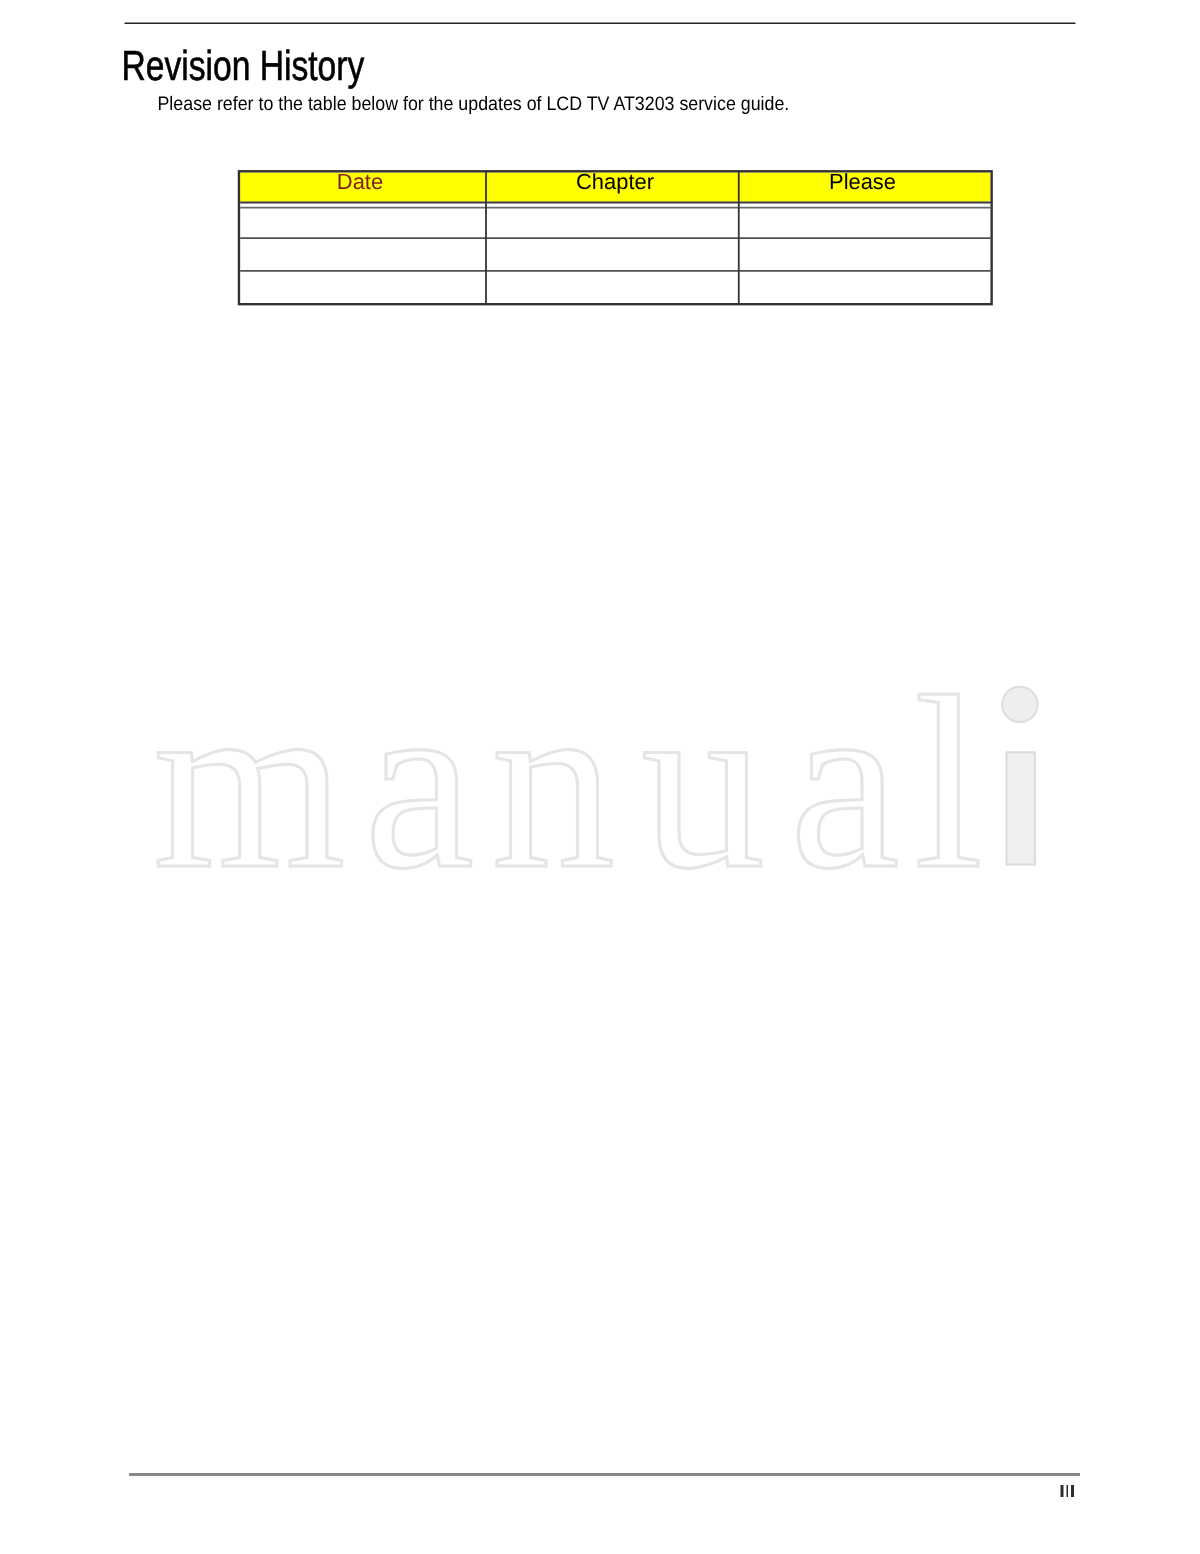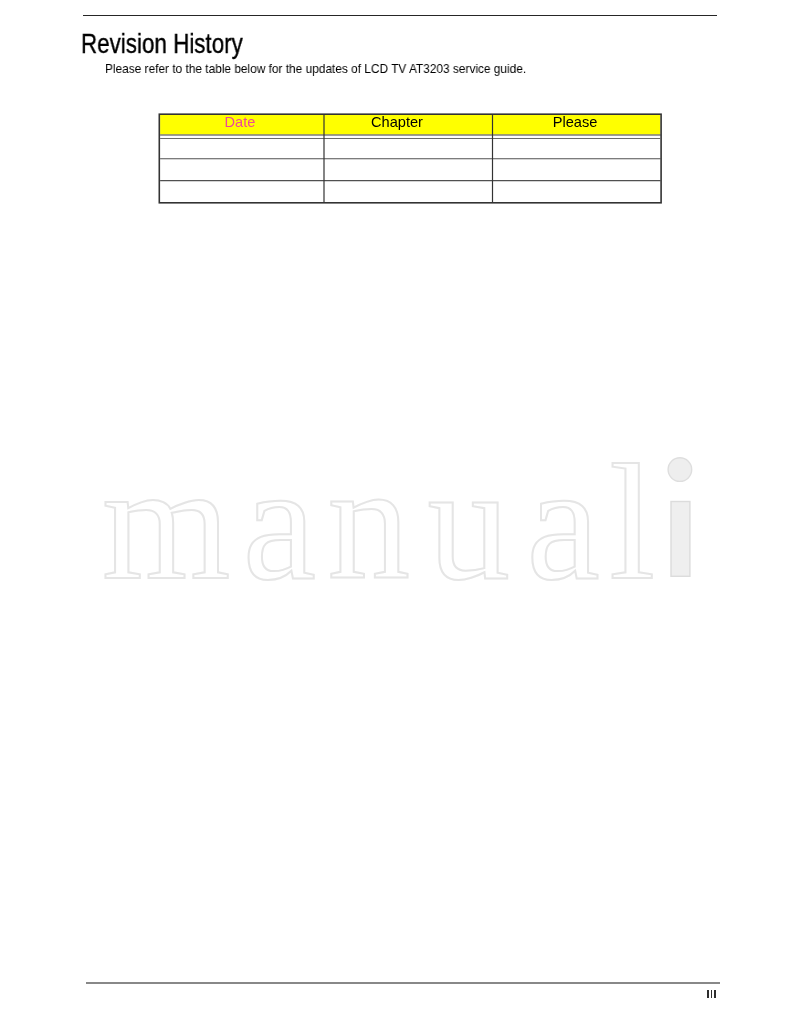--- a/index.html
+++ b/index.html
@@ -28,23 +28,23 @@
 
   <line x1="10.1" y1="50.75" x2="510.9" y2="50.75" stroke="#505050" stroke-width="1.2"></line>
 
   <line x1="10.1" y1="72.6" x2="510.9" y2="72.6" stroke="#505050" stroke-width="1.2"></line>
 
   <line x1="174" y1="6.2" x2="174" y2="94.8" stroke="#333333" stroke-width="1.2"></line>
 
   <line x1="342.5" y1="6.2" x2="342.5" y2="94.8" stroke="#333333" stroke-width="1.2"></line>
 </svg>
 
-<div class="abs" style="will-change:transform;left:190px;top:115px;width:100px;text-align:center;font-size:14.6px;line-height:1;color:#ec4899;">Date</div>
+<div class="abs" style="will-change:transform;left:190px;top:115px;width:100px;text-align:center;font-size:14.6px;line-height:1;color:#7f1d1d;">Date</div>
 
-<div class="abs" style="will-change:transform;left:347px;top:115px;width:100px;text-align:center;font-size:14.6px;line-height:1;color:#000;">Chapter</div>
+<div class="abs" style="will-change:transform;left:360px;top:115px;width:100px;text-align:center;font-size:14.6px;line-height:1;color:#000;">Chapter</div>
 
 <div class="abs" style="will-change:transform;left:525.2px;top:115px;width:100px;text-align:center;font-size:14.6px;line-height:1;color:#000;">Please</div>
 
 <svg class="abs" style="left:96px;top:430px;" width="600" height="170" viewBox="0 0 600 170">
   <text x="6" y="147.5" font-family="Liberation Serif, serif" font-size="165" letter-spacing="12.5" fill="#ffffff" stroke="#e5e5e5" stroke-width="2">ma<tspan dx="-1">n</tspan><tspan dx="5">u</tspan><tspan dx="4">a</tspan><tspan dx="-3">l</tspan></text>
 </svg>
 
 <svg class="abs" style="left:660px;top:450px;" width="45" height="135" viewBox="0 0 45 135">
   <circle cx="19.9" cy="19.6" r="11.8" fill="#eeeeee" stroke="#dedede" stroke-width="1.4"></circle>
   <rect x="11" y="51.5" width="18.9" height="74.8" fill="#efefef" stroke="#dcdcdc" stroke-width="1.4"></rect>

